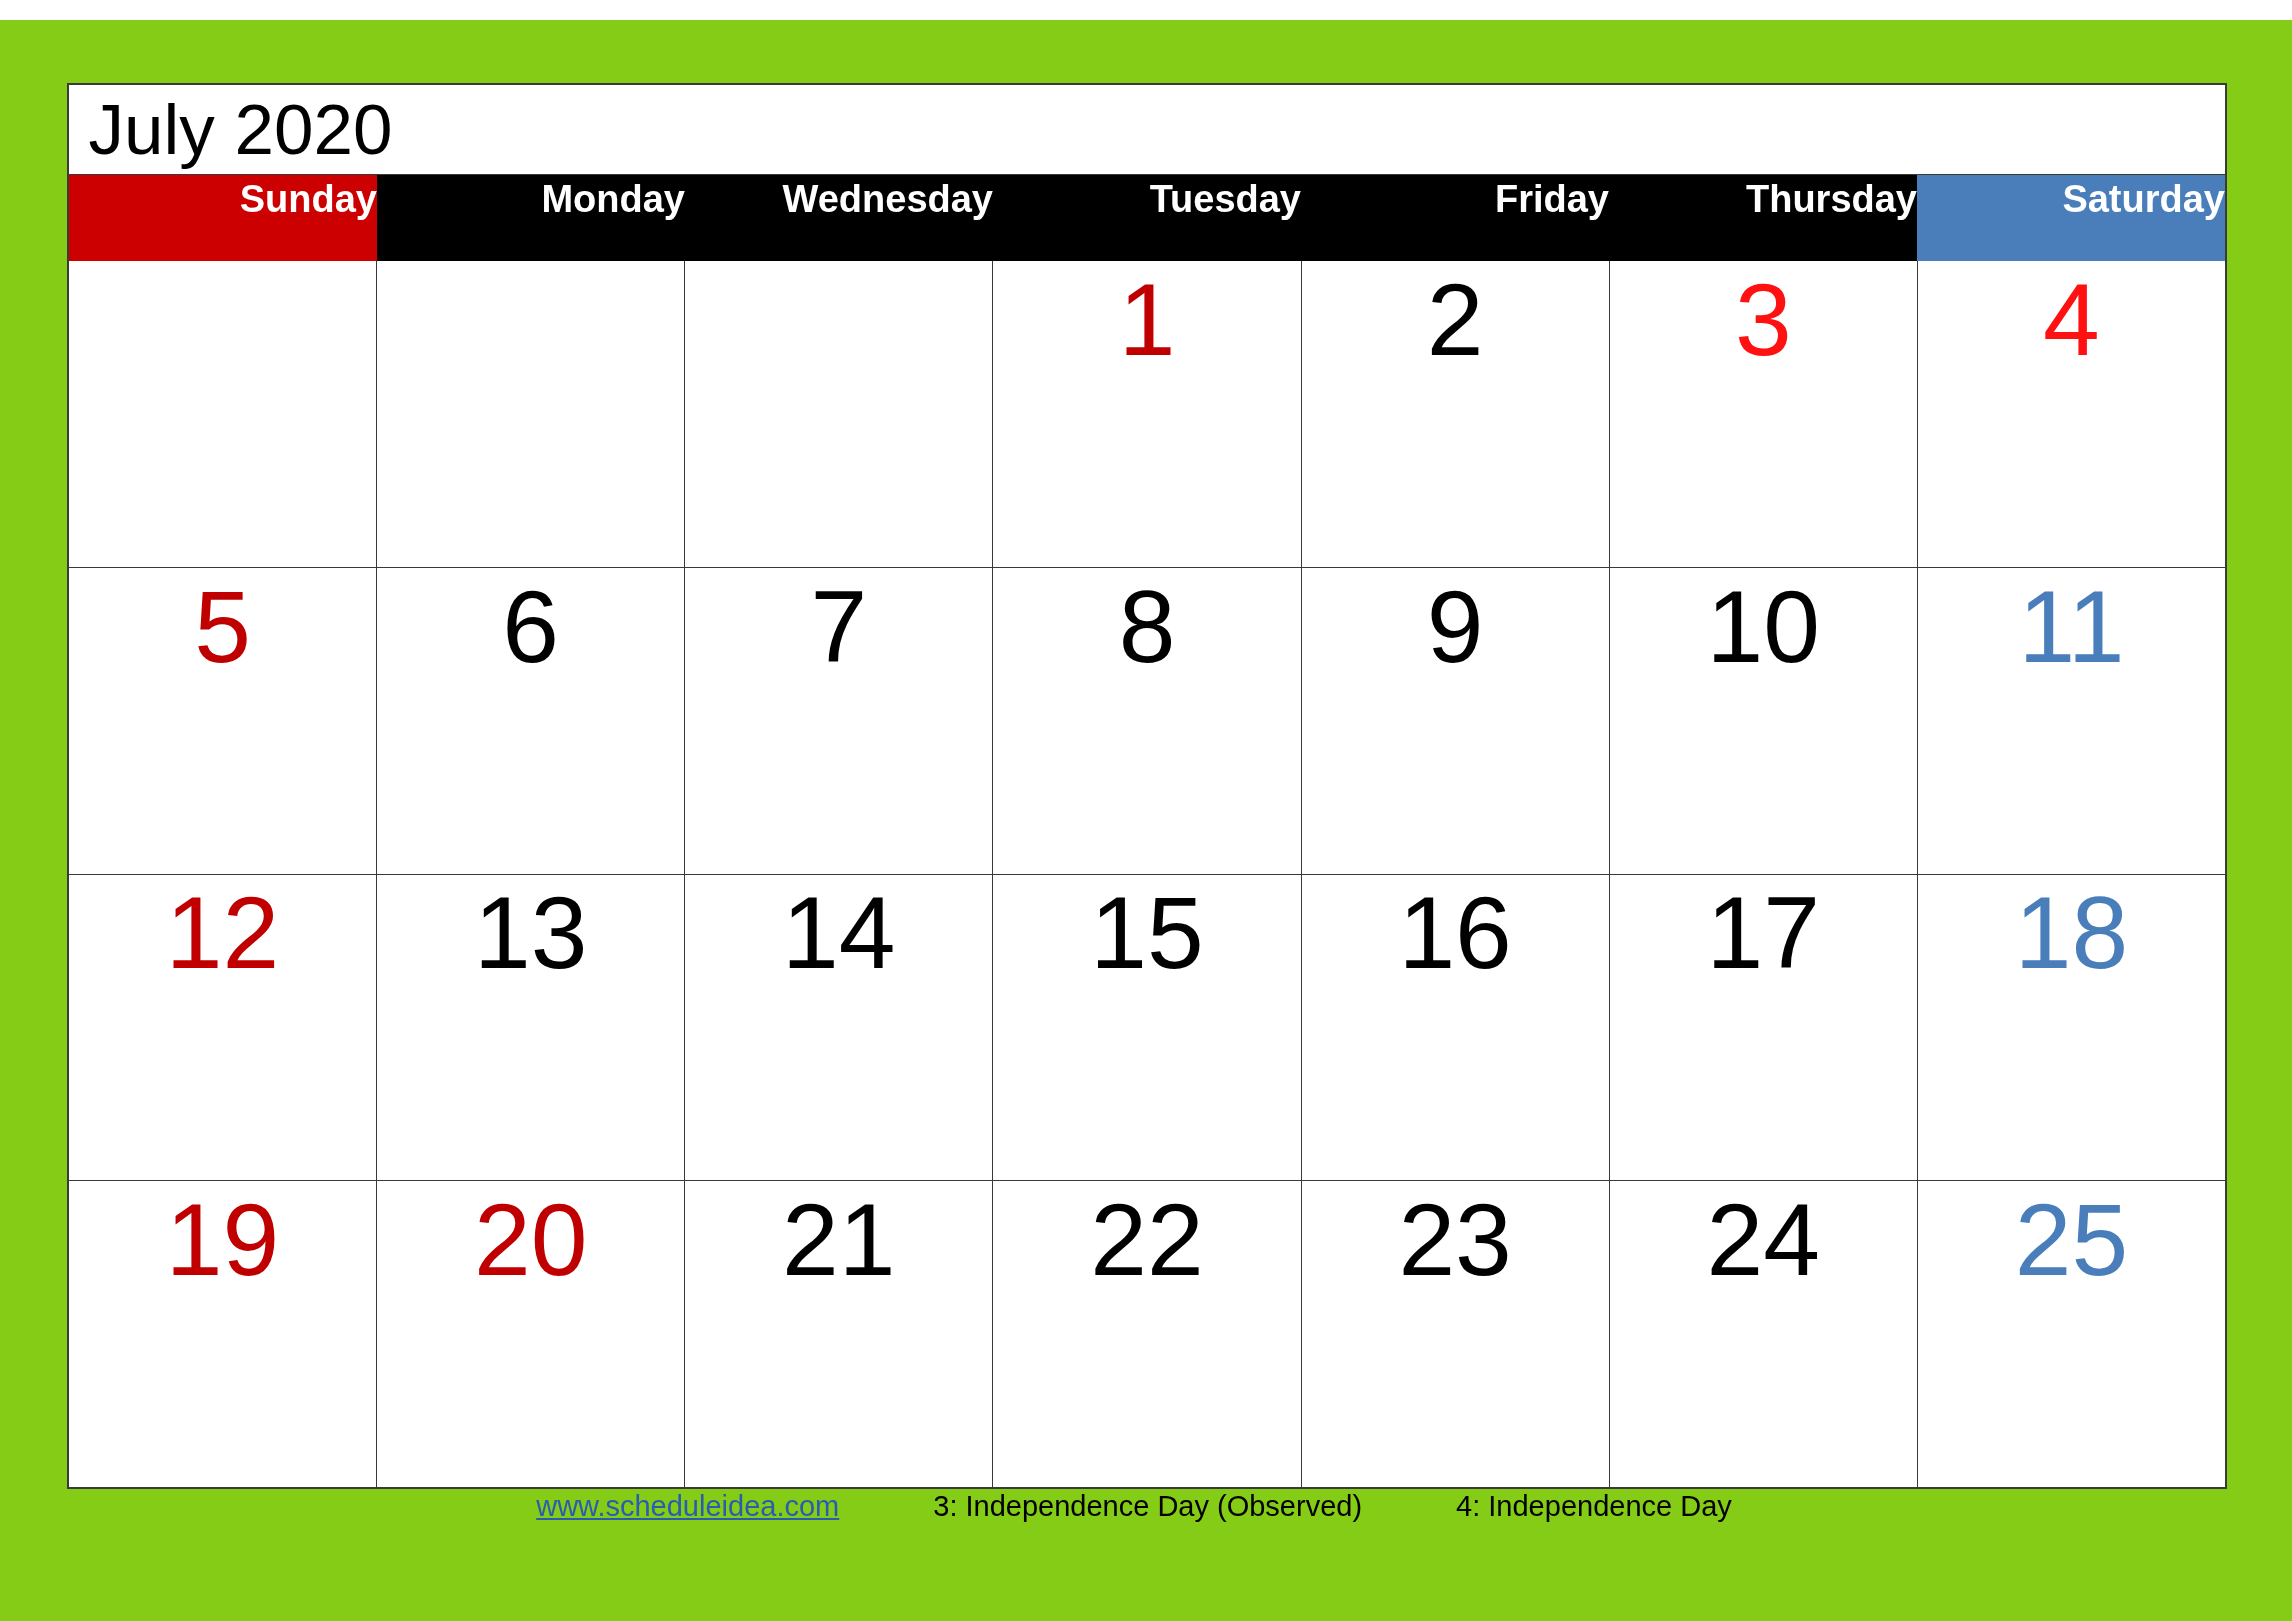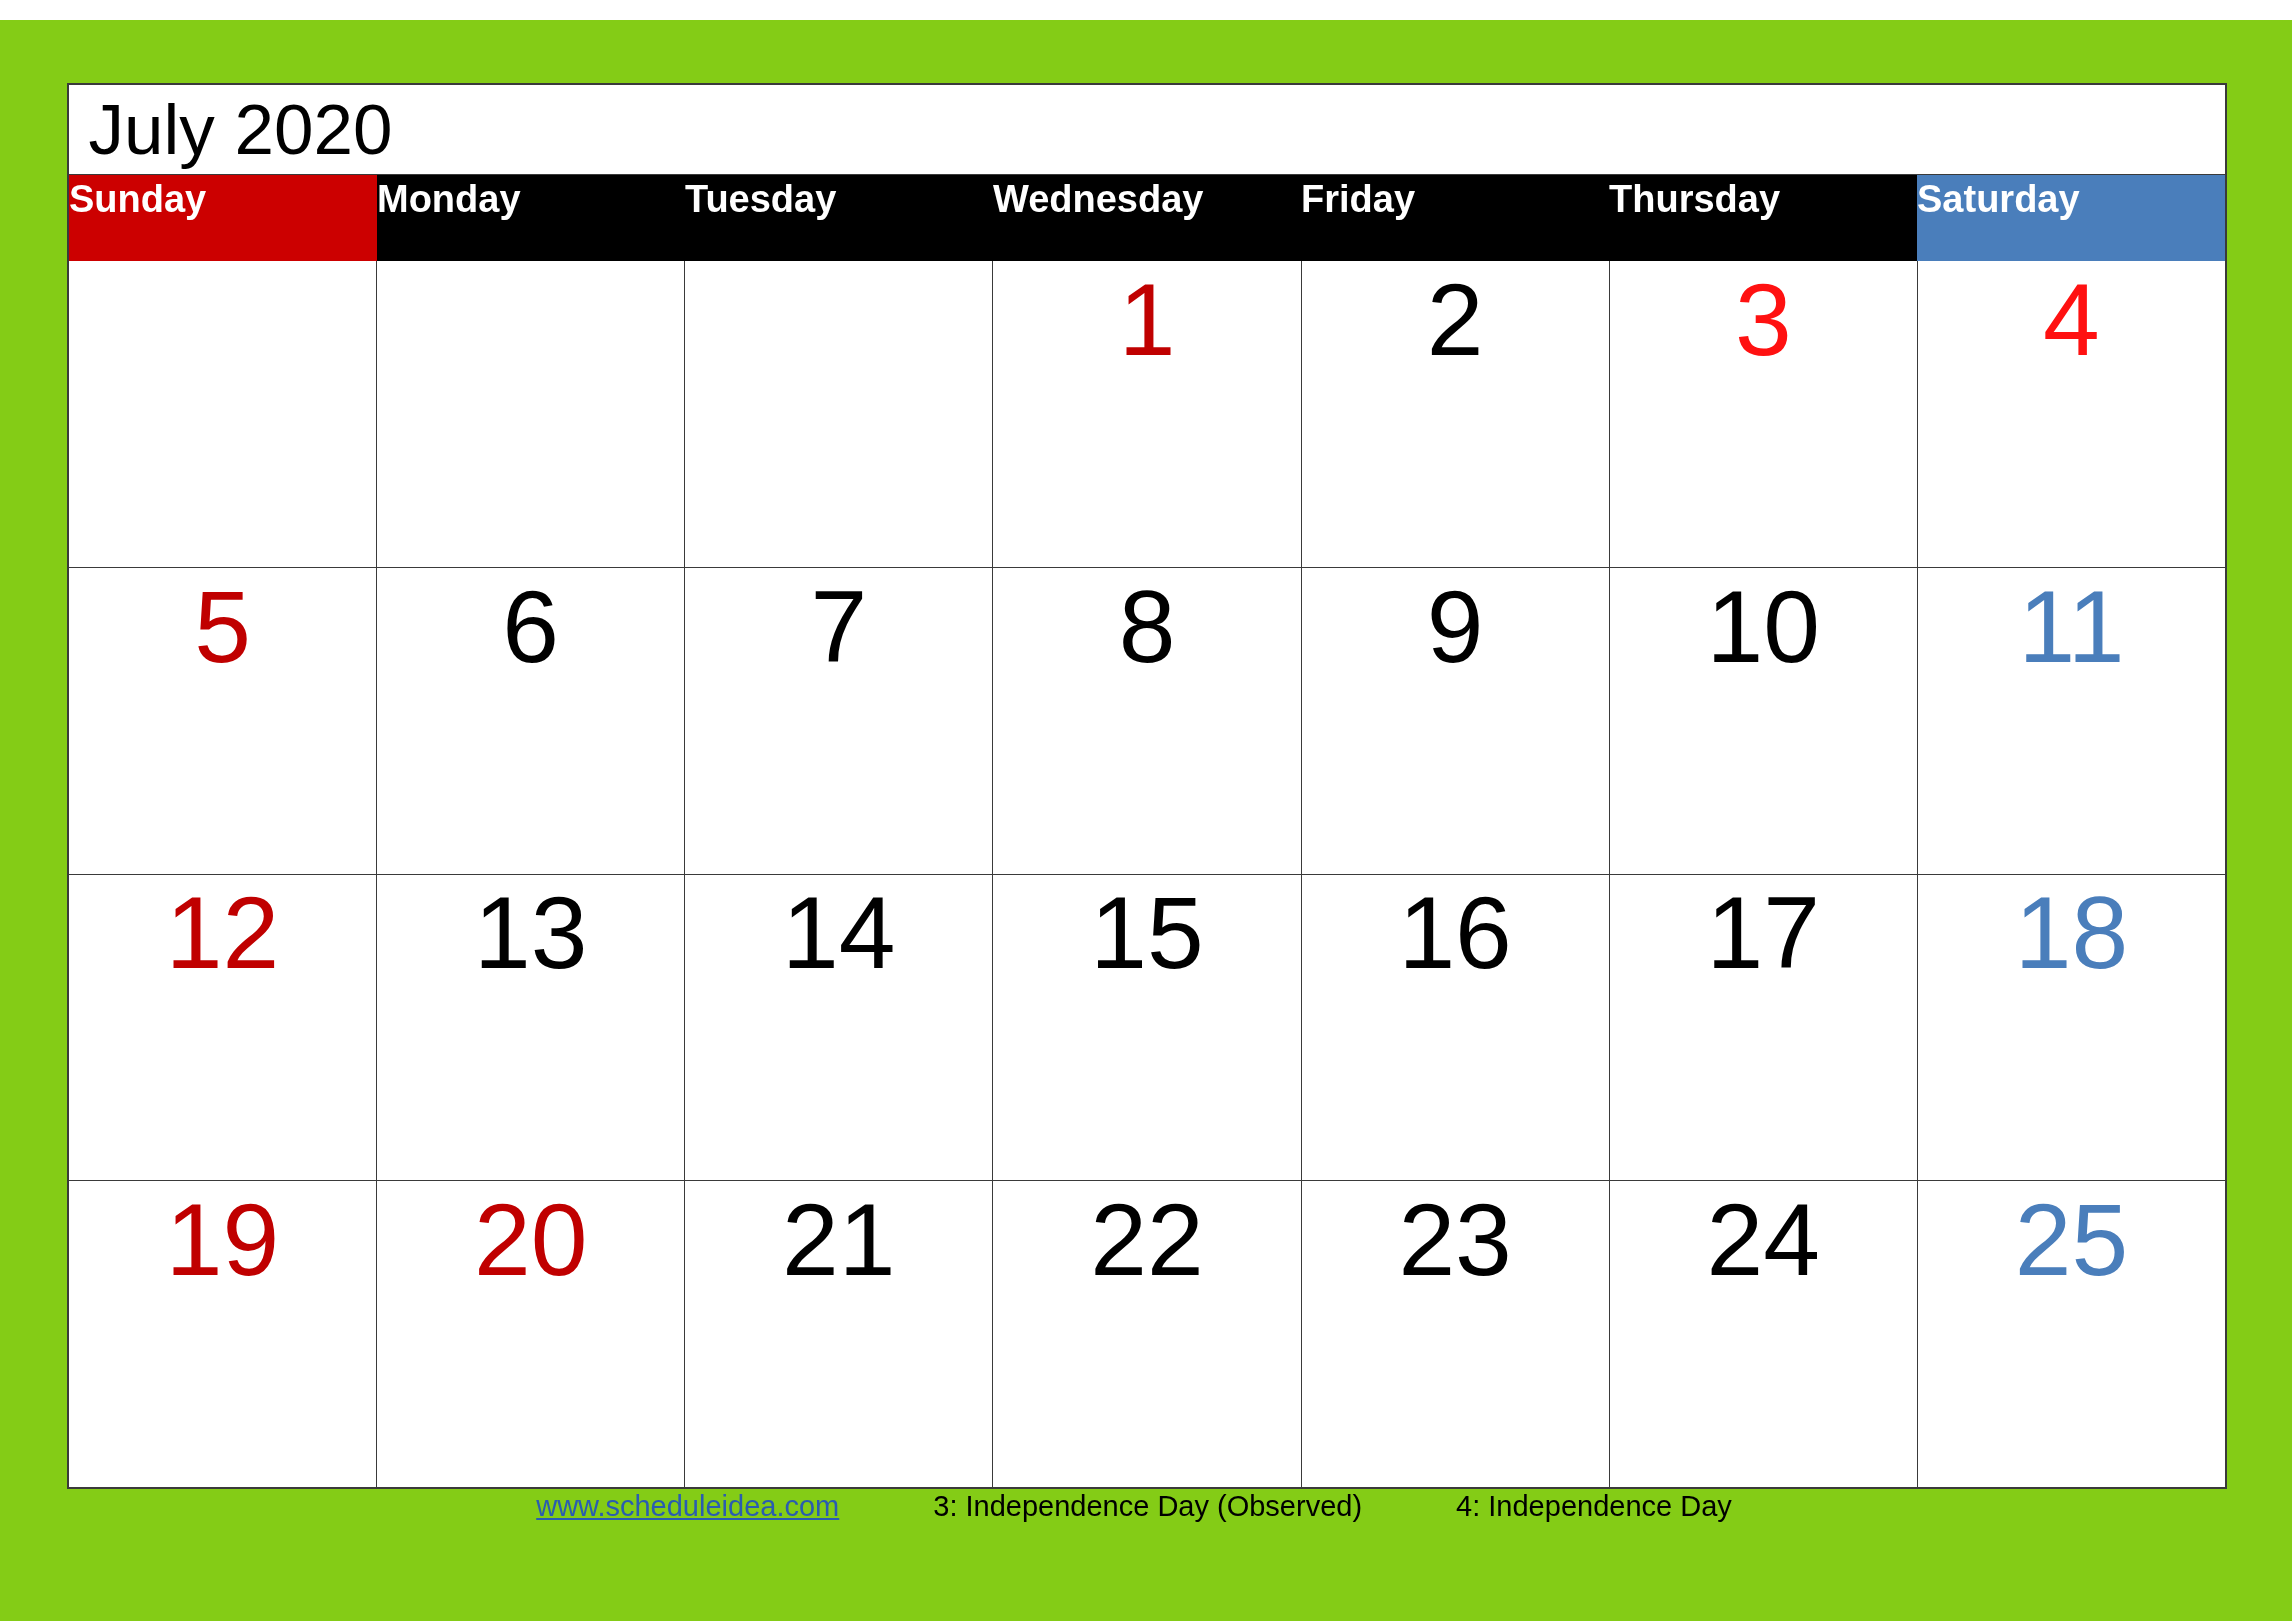--- a/index.html
+++ b/index.html
@@ -59,21 +59,21 @@
   }
   .wd-cell {
     flex: 1 1 0;
     min-width: 0;
     background: #000000;
     color: #ffffff;
     font-size: 38px;
     font-weight: bold;
     display: flex;
     align-items: flex-start;
-    justify-content: flex-start;
+    justify-content: flex-end;
     text-align: center;
     line-height: 1.02;
     padding-top: 4.9px;
     overflow: hidden;
     word-break: break-all;
   }
   .wd-cell.sunday   { background: #CC0000; }
   .wd-cell.saturday { background: #4A7EBB; }
 
   
@@ -146,24 +146,24 @@
     </div>
 
     <div id="weekday-header">
         <div class="wd-cell sunday">
           <span>Sunday</span>
         </div>
         <div class="wd-cell">
           <span>Monday</span>
         </div>
         <div class="wd-cell">
+          <span>Wednesday</span>
+        </div>
+        <div class="wd-cell">
           <span>Tuesday</span>
-        </div>
-        <div class="wd-cell">
-          <span>Wednesday</span>
         </div>
         <div class="wd-cell">
           <span>Friday</span>
         </div>
         <div class="wd-cell">
           <span>Thursday</span>
         </div>
         <div class="wd-cell saturday">
           <span>Saturday</span>
         </div>

